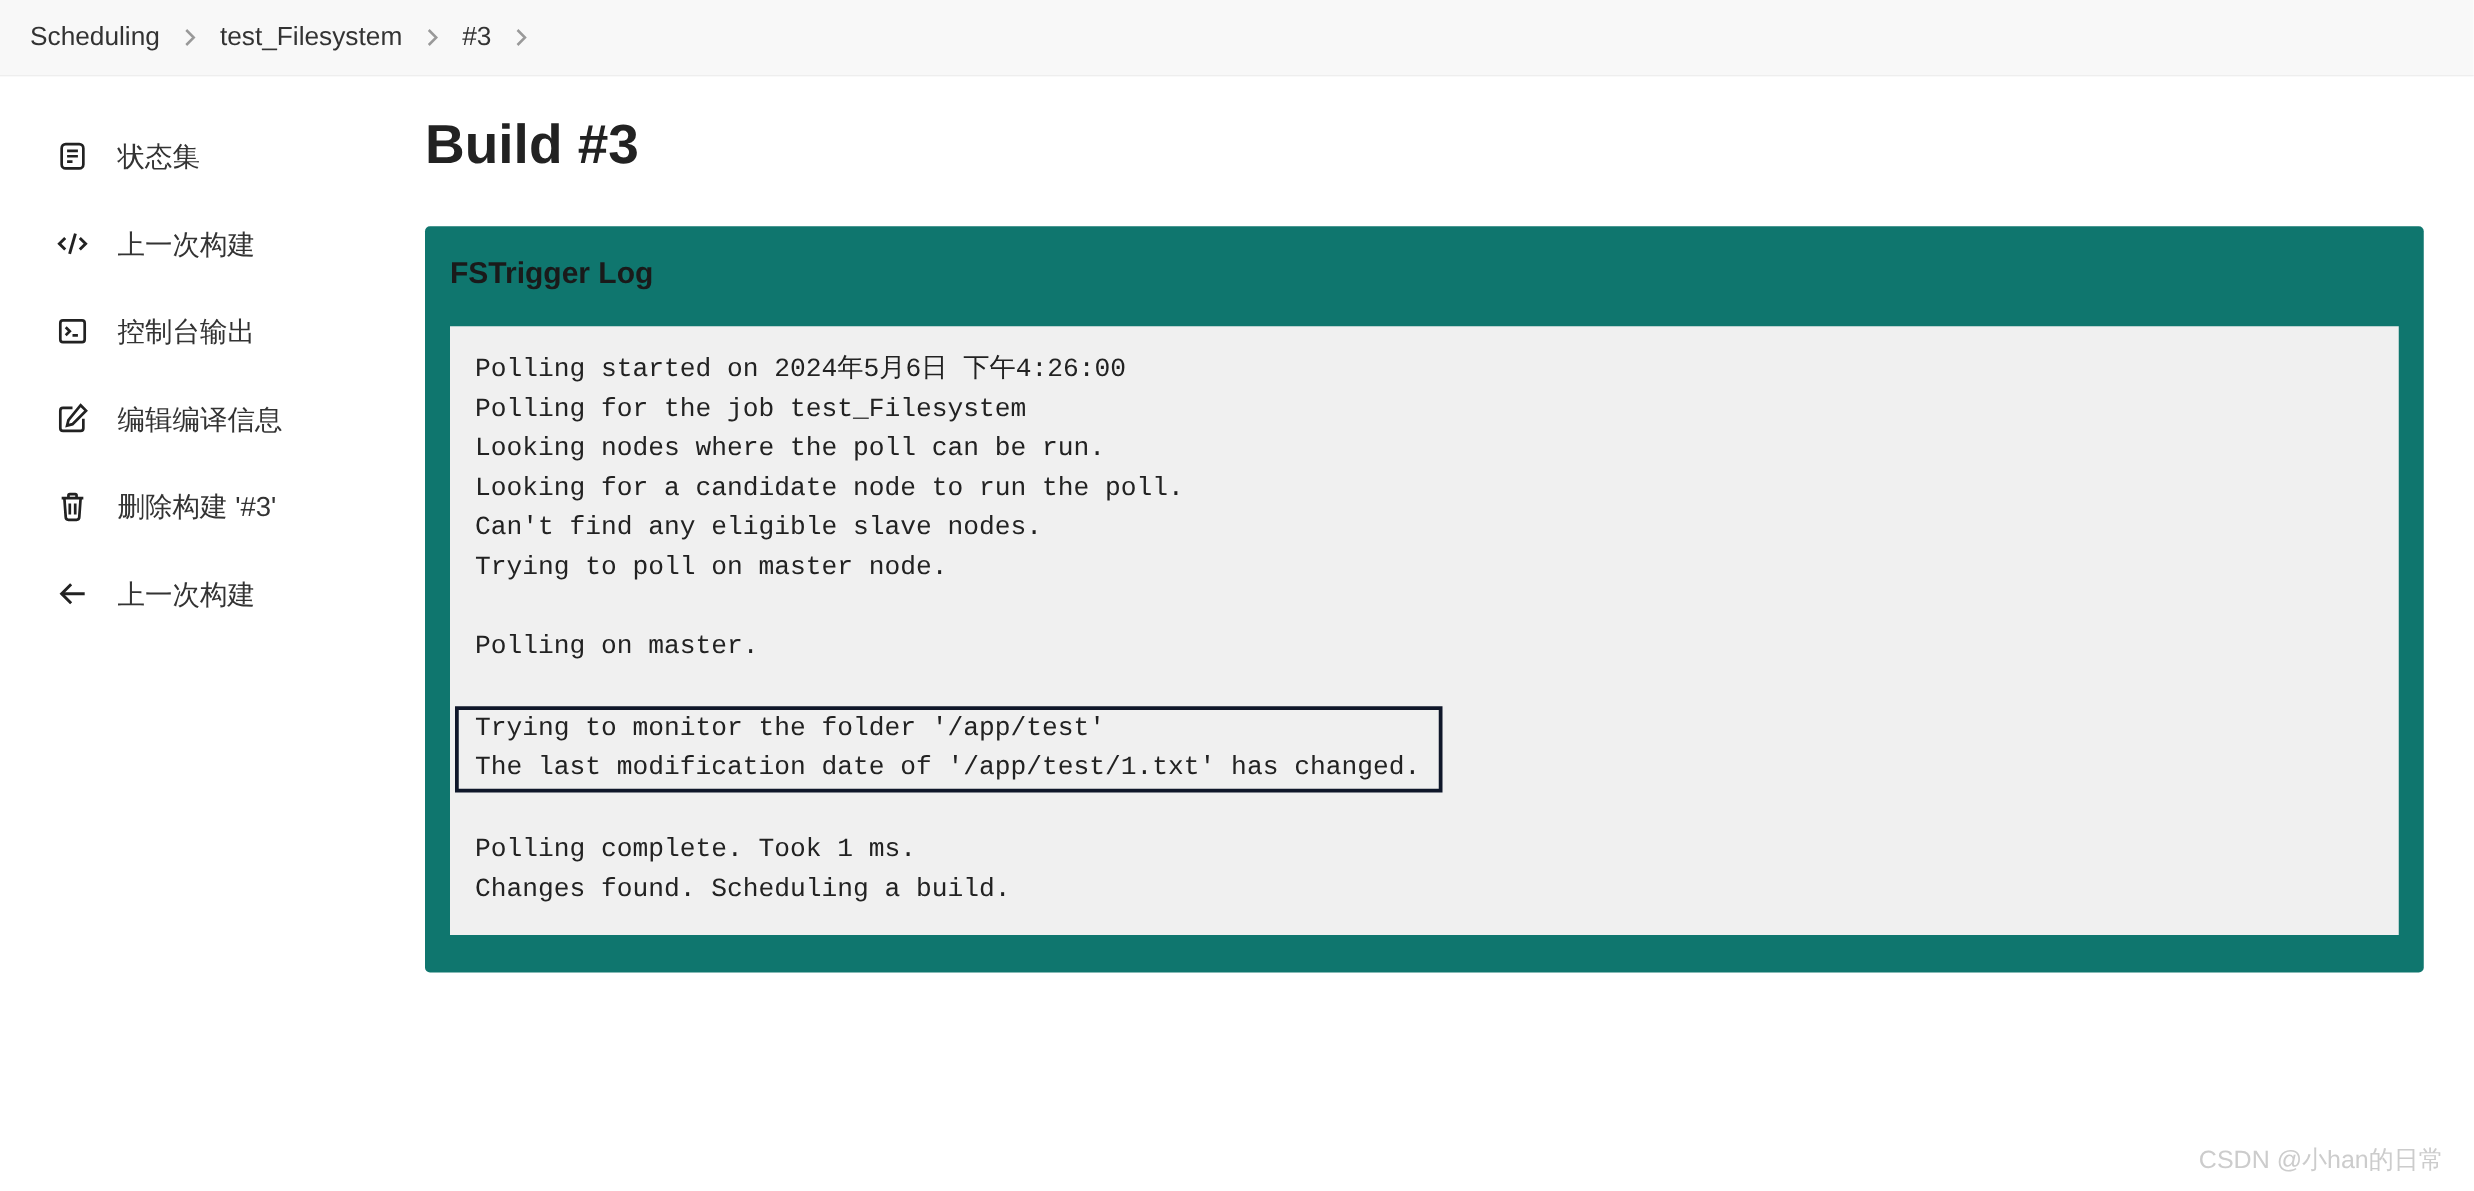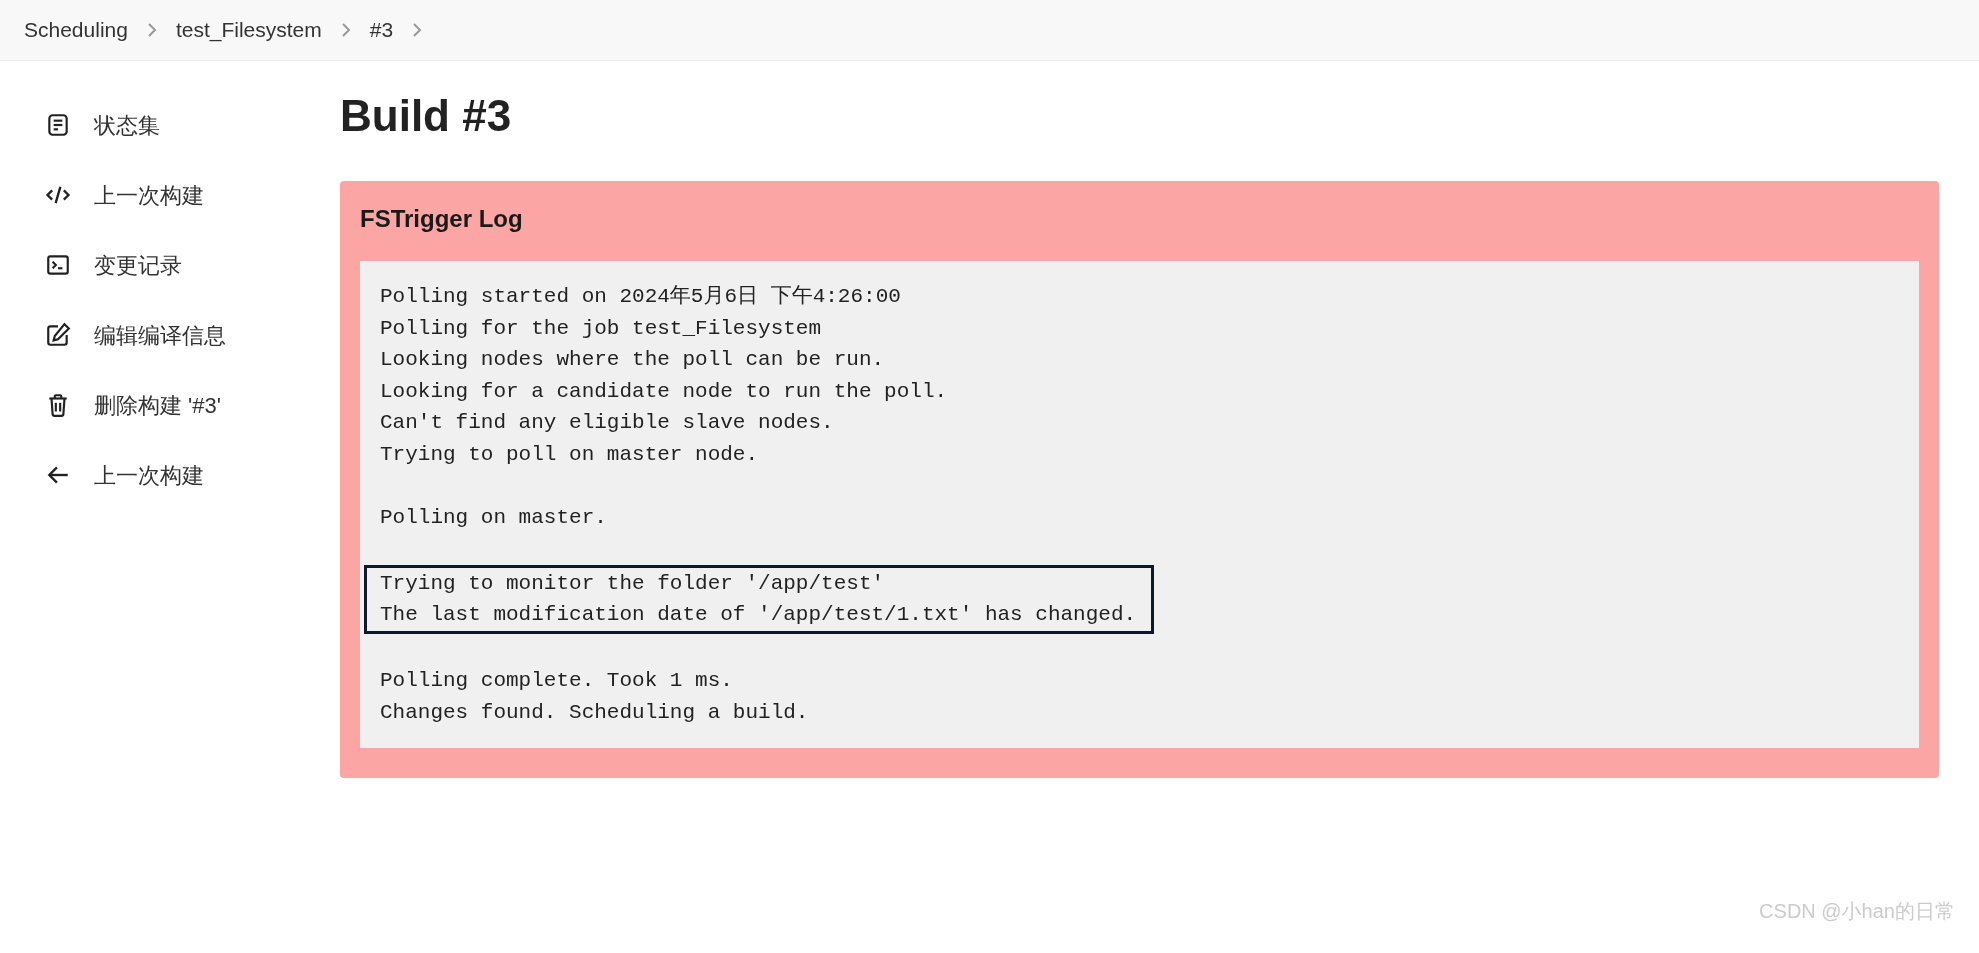--- a/index.html
+++ b/index.html
@@ -62,21 +62,21 @@
       flex: 1;
       padding: 0 40px 0 10px;
     }
     .page-title {
       font-size: 44px;
       font-weight: 800;
       margin-bottom: 40px;
       color: #222;
     }
     .panel {
-      background: #fca5a5;
+      background: #0f766e;
       border-radius: 4px;
       padding: 24px 20px 30px 20px;
     }
     .panel-title {
       font-size: 24px;
       font-weight: 700;
       margin-bottom: 28px;
       color: #1a1a1a;
     }
     .log-box {
@@ -93,21 +93,21 @@
       display: block;
     }
     .highlight-box {
       border: 3px solid #0f172a;
       margin-left: -16px;
       padding-left: 13px;
       margin-right: 745px;
     }
     .watermark {
       position: absolute;
-      bottom: 28px;
+      bottom: 12px;
       right: 24px;
       color: #cccccc;
       font-size: 20px;
     }
     svg { display: block; }
   </style>
 </head>
 <body>
 
 <div class="breadcrumb-bar">
@@ -155,21 +155,21 @@
       <span>上一次构建</span>
     </div>
     <div class="sidebar-item">
       <span class="icon">
         <svg width="26" height="26" viewBox="0 0 24 24" fill="none" stroke="#222" stroke-width="2">
             <rect x="3" y="4" width="18" height="16" rx="2"></rect>
             <path d="M7 9 L10 12 L7 15"></path>
             <line x1="12" y1="15" x2="16" y2="15"></line>
           </svg>
       </span>
-      <span>变更记录</span>
+      <span>控制台输出</span>
     </div>
     <div class="sidebar-item">
       <span class="icon">
         <svg width="26" height="26" viewBox="0 0 24 24" fill="none" stroke="#222" stroke-width="2">
             <path d="M12 4 H5 a2 2 0 0 0 -2 2 v13 a2 2 0 0 0 2 2 h13 a2 2 0 0 0 2 -2 v-7"></path>
             <path d="M18 2 l4 4 L12 16 l-4 1 l1 -4 Z"></path>
           </svg>
       </span>
       <span>编辑编译信息</span>
     </div>

